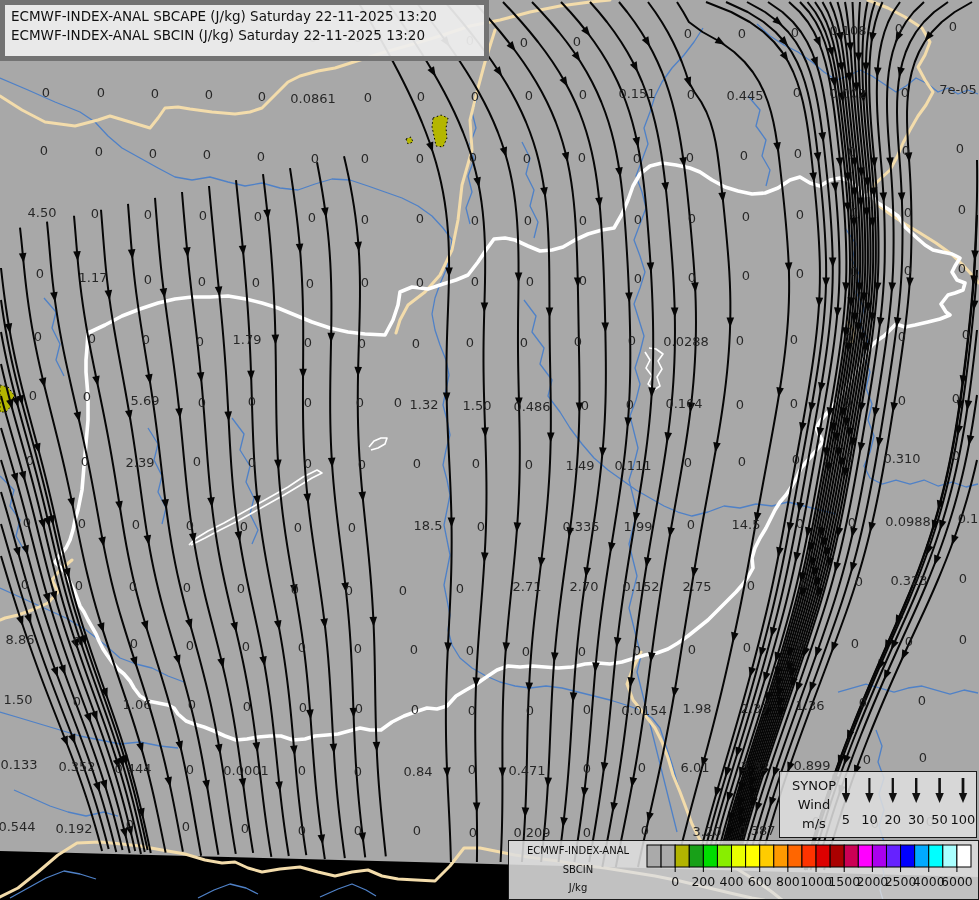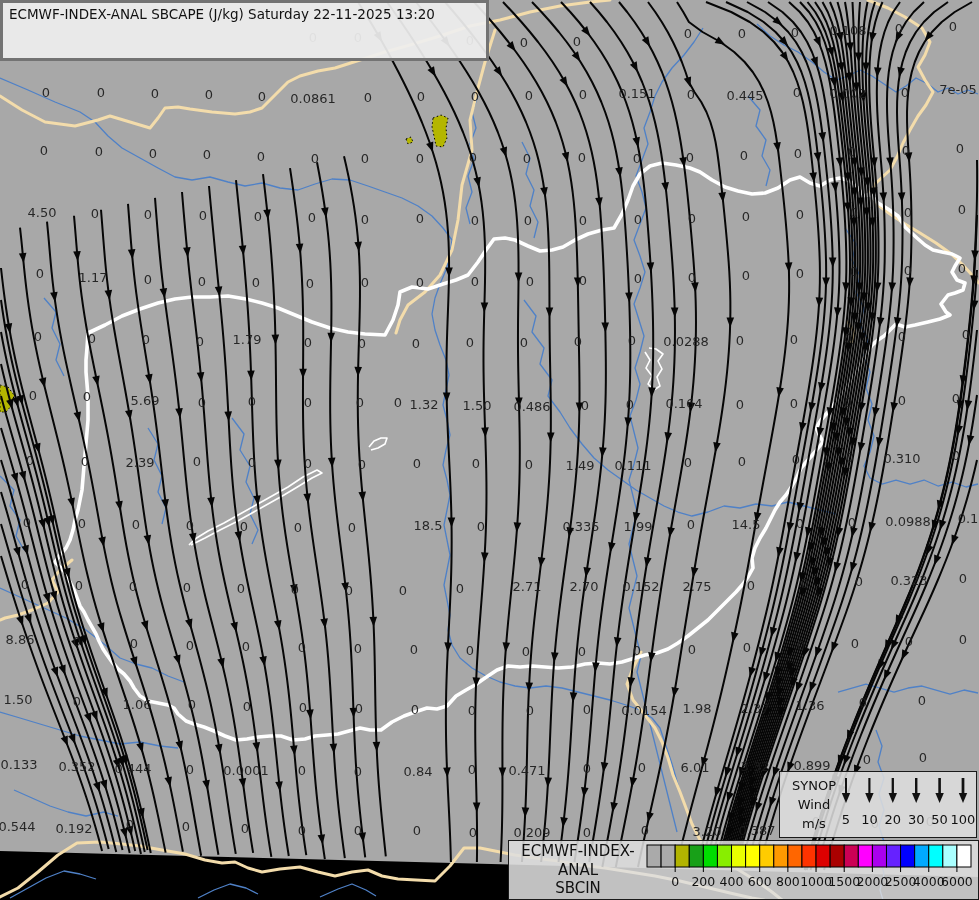--- a/index.html
+++ b/index.html
@@ -1,30 +1,30 @@
 <!DOCTYPE html>
 <html><head>
 <meta charset="utf-8">
 <style>
   html,body{margin:0;padding:0;background:#888;}
   .stage{position:relative;width:979px;height:900px;overflow:hidden;background:#a8a8a8;
          font-family:"DejaVu Sans","Liberation Sans",sans-serif;}
   .stage svg.mapsvg{position:absolute;left:0;top:0;}
   .title-box{position:absolute;left:0;top:0;width:489px;height:61px;
-             background:rgba(238,238,238,0.93);border:3px solid #737373;
+             background:rgba(238,238,238,0.93);border:5px solid #737373;
              box-sizing:border-box;padding:2px 6px;}
   .title-box .tl{font-size:13.5px;line-height:18.6px;color:#111;white-space:nowrap;}
   .wind-legend{position:absolute;left:779px;top:771px;width:198px;height:67px;
                background:rgba(222,222,222,0.87);border:1.5px solid #1a1a1a;box-sizing:border-box;}
   .wind-legend .wcol{position:absolute;left:6px;top:4px;width:56px;text-align:center;color:#111;}
   .wind-legend .wcol div{font-size:13px;line-height:19px;}
   .cape-legend{position:absolute;left:508px;top:840px;width:471px;height:60px;
                background:rgba(222,222,222,0.87);border:1.5px solid #1a1a1a;box-sizing:border-box;}
   .cape-legend .clabels{position:absolute;left:4px;top:1px;width:130px;text-align:center;color:#111;}
-  .cape-legend .clabels div{font-size:15px;line-height:18.5px;}
+  .cape-legend .clabels div{font-size:10px;line-height:18.5px;}
   .legend-svg{position:absolute;left:0;top:0;}
 </style>
 </head>
 <body>
 
 <div class="stage">
   <svg class="mapsvg" width="979" height="900">
       <g>
         <polygon points="0,851 979,877 979,900 0,900" fill="#000000"></polygon>
       </g>
@@ -737,20 +737,21 @@
         <text x="707" y="835.5" text-anchor="middle" font-size="13px" fill="#1c1c1c" fill-opacity="0.93">3.20</text>
         <text x="757" y="834.5" text-anchor="middle" font-size="13px" fill="#1c1c1c" fill-opacity="0.93">0.387</text>
         <text x="816" y="825.5" text-anchor="middle" font-size="13px" fill="#1c1c1c" fill-opacity="0.93">0</text>
         <text x="875" y="827.5" text-anchor="middle" font-size="13px" fill="#1c1c1c" fill-opacity="0.93">0</text>
         <text x="930" y="825.5" text-anchor="middle" font-size="13px" fill="#1c1c1c" fill-opacity="0.93">0</text>
       </g>
     </svg>
 
   <div class="title-box">
     <div class="tl">ECMWF-INDEX-ANAL SBCAPE (J/kg) Saturday 22-11-2025 13:20</div>
+    <div class="tl">ECMWF-INDEX-ANAL SBCIN (J/kg) Saturday 22-11-2025 13:20</div>
   </div>
 
   <div class="wind-legend">
     <div class="wcol">
       <div>SYNOP</div>
       <div>Wind</div>
       <div>m/s</div>
     </div>
     <svg class="legend-svg" id="wind-legend-svg" width="195" height="64">
         <g>

